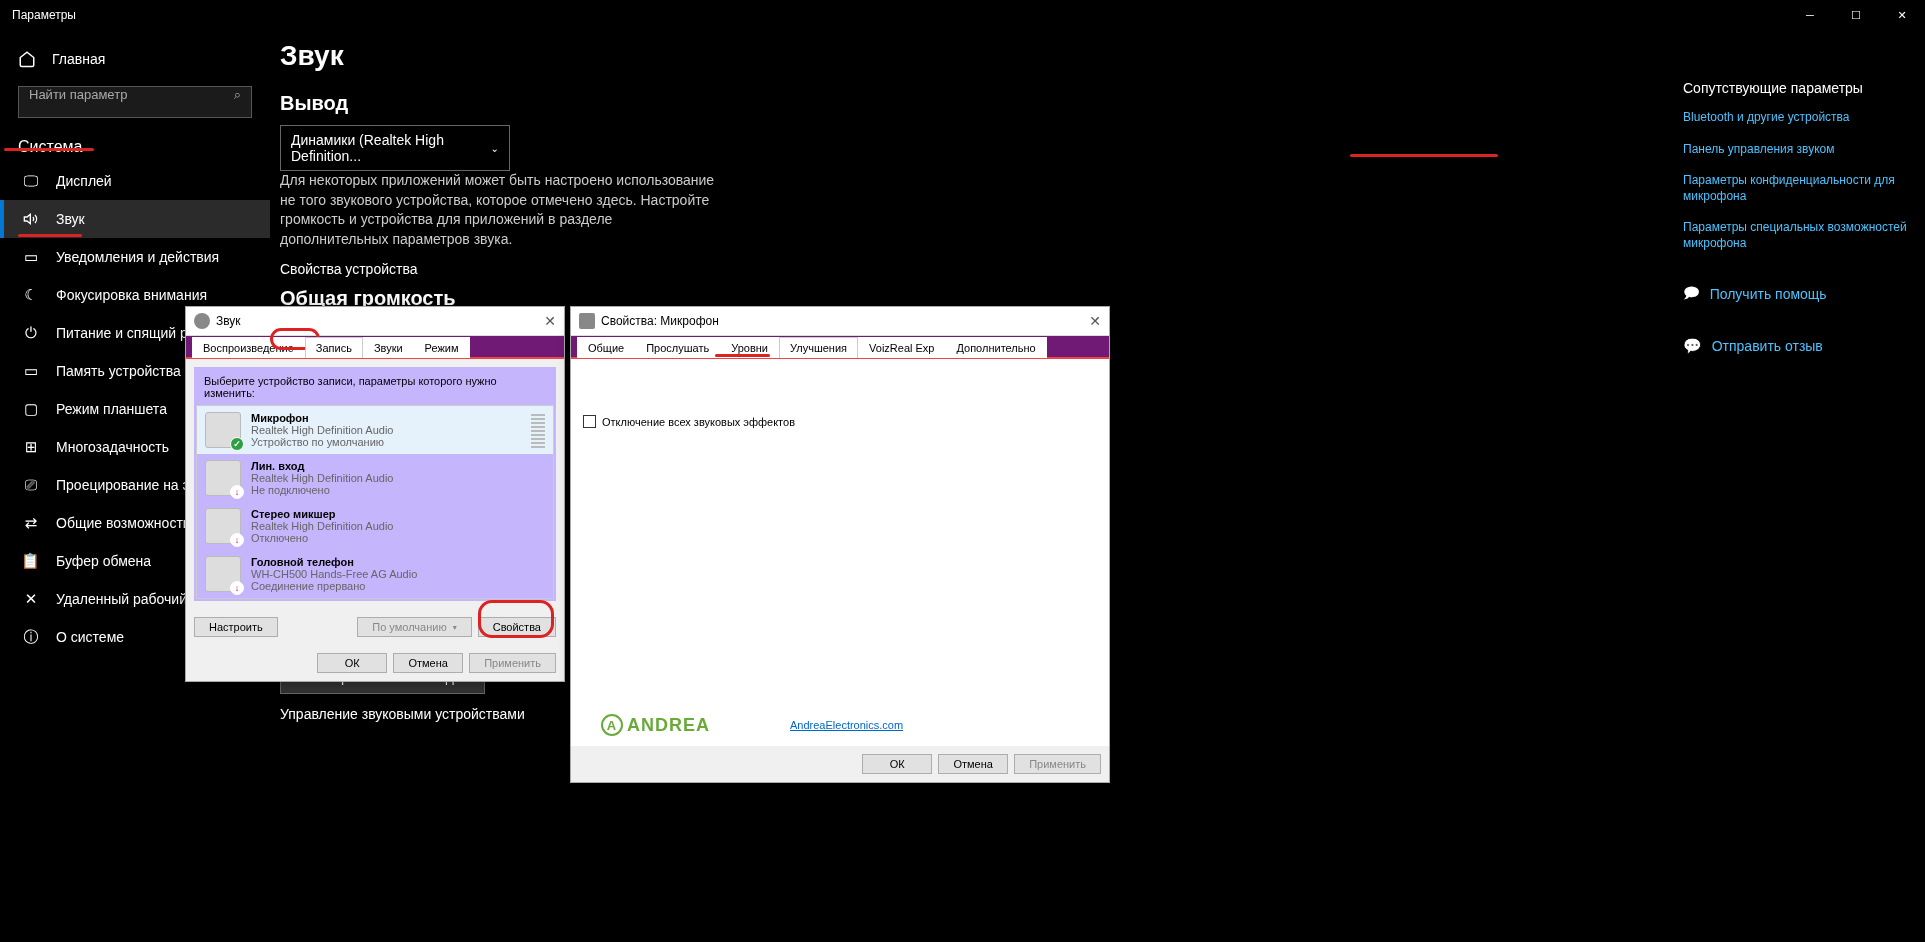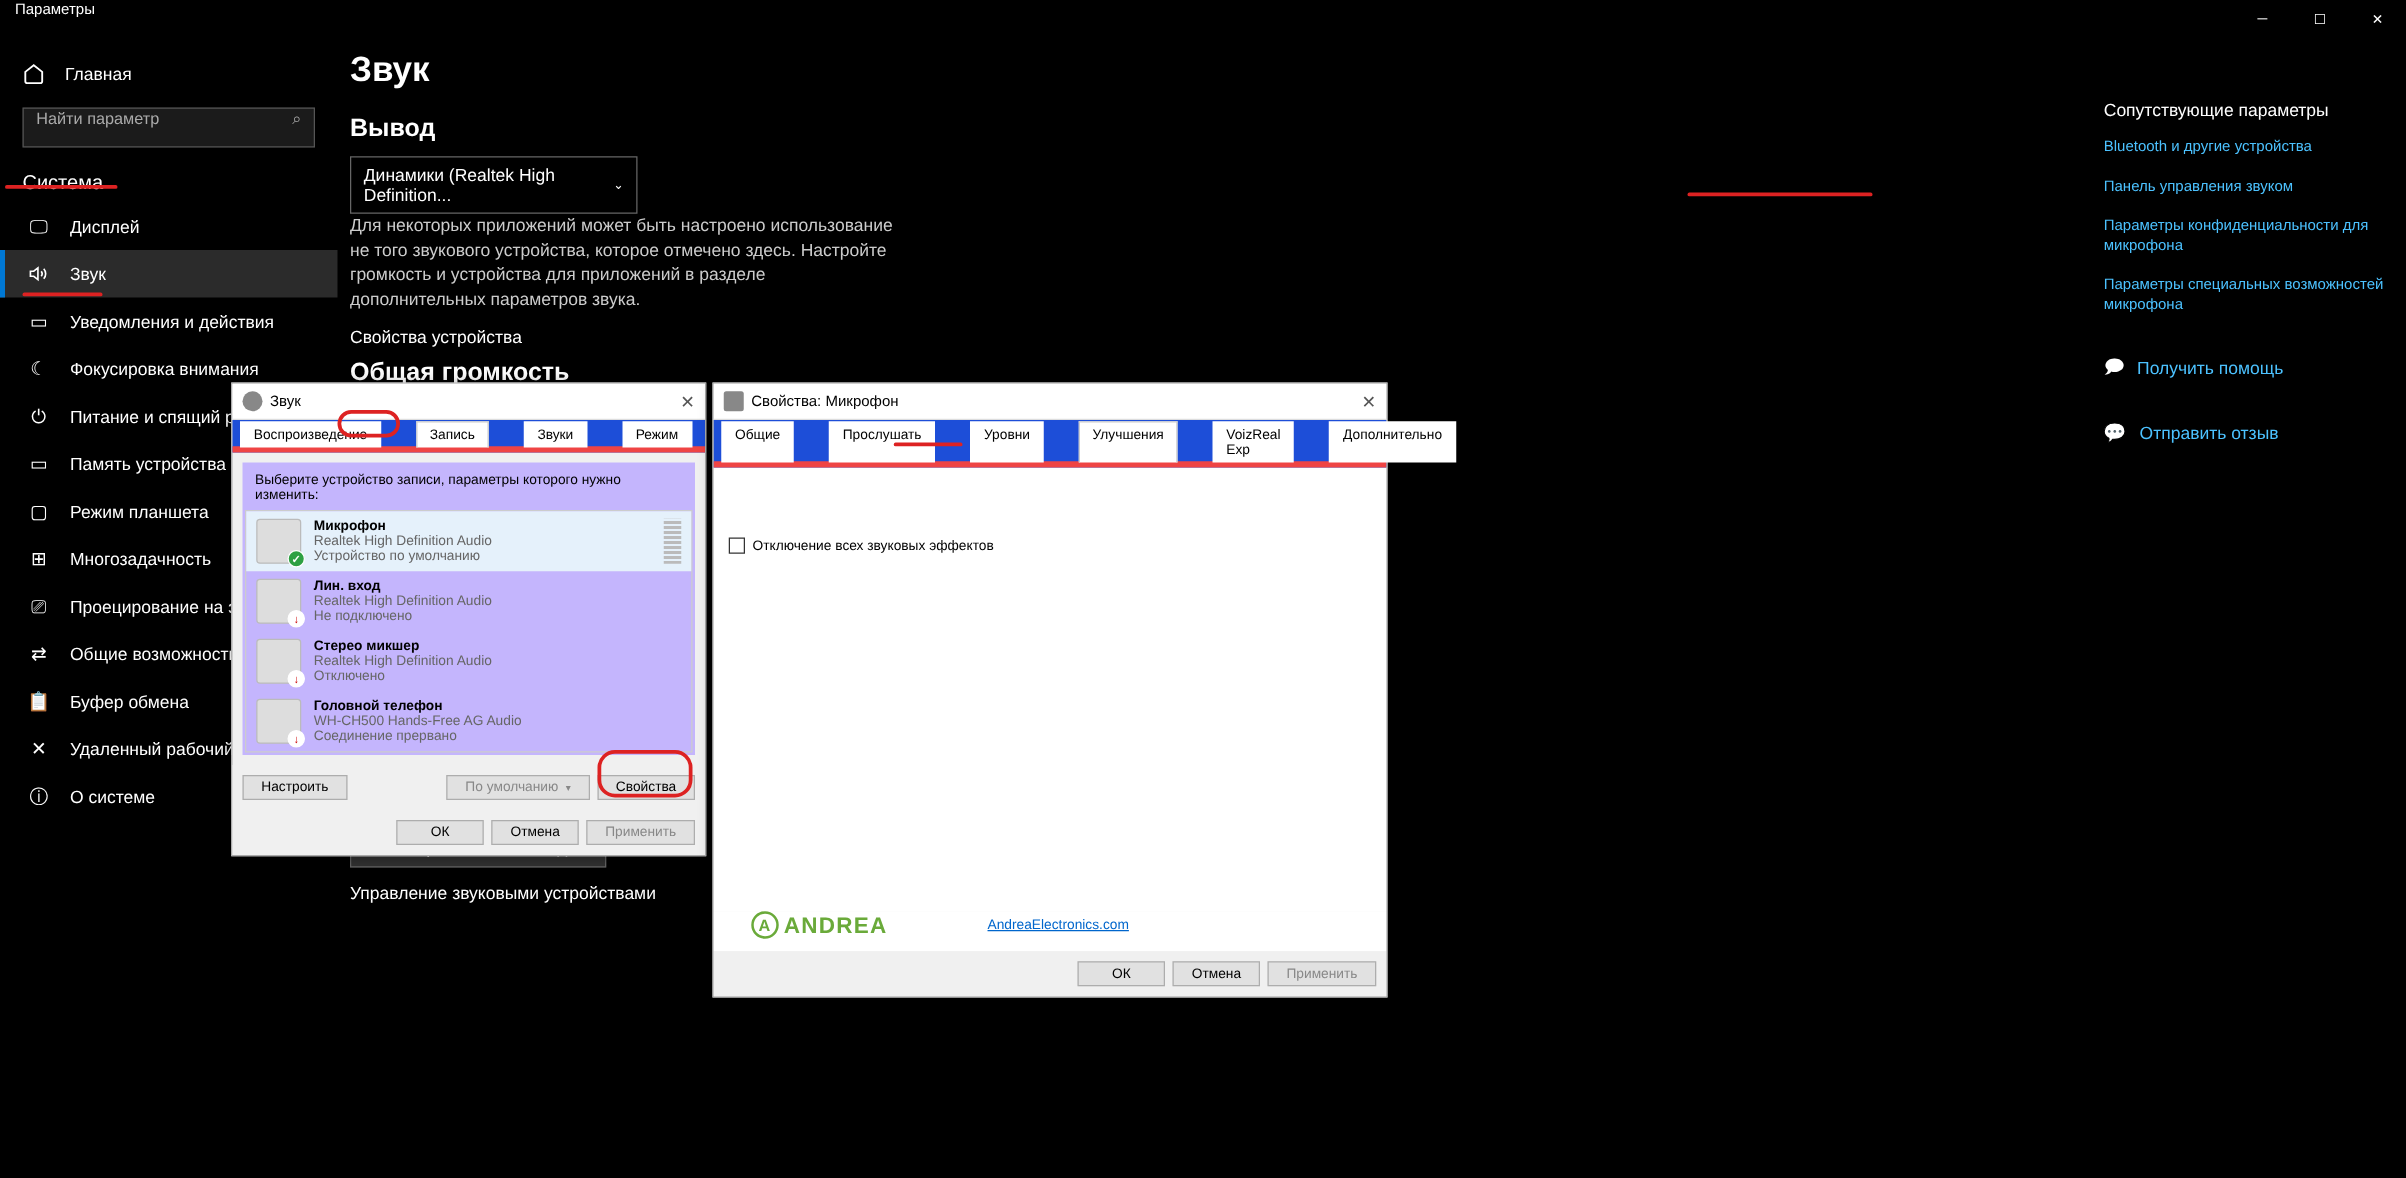--- a/index.html
+++ b/index.html
@@ -1,20 +1,20 @@
 <!DOCTYPE html>
 <html><head>
 <meta charset="utf-8">
 <style>
 * { box-sizing: border-box; margin: 0; padding: 0; font-family: "Segoe UI", Tahoma, sans-serif; }
 body { background: #000; color: #fff; overflow: hidden; width: 1925px; height: 942px; position: relative; }
 
 
 .settings-window { width: 100%; height: 100%; background: #000; position: relative; }
-.titlebar { height: 30px; display: flex; padding: 0 12px; font-size: 12px; }
+.titlebar { height: 30px; display: flex; align-items: center; padding: 0 12px; font-size: 12px; }
 .titlebar .caption { color: #fff; }
 .titlebar .win-controls { position: absolute; right: 0; top: 0; display: flex; }
 .titlebar .win-controls div { width: 46px; height: 30px; display: flex; align-items: center; justify-content: center; color: #fff; font-size: 11px; }
 
 .sidebar { position: absolute; left: 0; top: 30px; width: 270px; height: calc(100% - 30px); background: #000; padding-top: 10px; }
 .home-item { display: flex; align-items: center; padding: 10px 18px; font-size: 14px; }
 .home-item .icon { margin-right: 16px; width: 18px; height: 18px; }
 .search-box { margin: 8px 18px 14px 18px; border: 1px solid #555; background: #1b1b1b; height: 32px; display: flex; padding: 0 10px; font-size: 13px; color: #aaa; }
 .search-box .sicon { margin-left: auto; font-size: 13px; color: #aaa; }
 
@@ -39,21 +39,21 @@
 .r-title { font-size: 14px; color: #fff; margin-bottom: 14px; }
 .r-link { color: #4cc2ff; font-size: 12px; display: block; margin-bottom: 16px; text-decoration: none; line-height: 1.3; }
 .r-help { display: flex; align-items: center; color: #4cc2ff; font-size: 14px; margin-top: 30px; margin-bottom: 12px; }
 .r-help .icon { margin-right: 10px; font-size: 15px; color: #fff; }
 
 
 .dialog { position: absolute; background: #f0f0f0; color: #000; border: 1px solid #aaa; box-shadow: 2px 2px 12px rgba(0,0,0,.4); font-size: 12px; }
 .dialog .dlg-title { background: #fff; padding: 6px 8px; display: flex; align-items: center; border-bottom: 1px solid #ddd; }
 .dialog .dlg-title .dicon { width: 16px; height: 16px; margin-right: 6px; background: #888; border-radius: 50%; }
 .dialog .dlg-title .close { margin-left: auto; font-size: 14px; color: #555; }
-.tabstrip { display: flex; background: #1d4ed8; padding: 0 6px; border-bottom: 5px solid #ef4444; position: relative; gap: 28px; }
+.tabstrip { display: flex; background: #701a75; padding: 0 6px; border-bottom: 2px solid #ef4444; position: relative; }
 .tabstrip .tab { padding: 4px 10px; font-size: 11px; border: 1px solid transparent; border-bottom: none; position: relative; top: 1px; background: #fff; }
 .tabstrip .tab.active { border-color: #ccc; background: #fff; z-index: 2; }
 
 .dlg-body { background: #c4b5fd; margin: 8px; padding: 2px; }
 .instr { padding: 6px 8px; font-size: 11px; }
 .dev-list { border: 1px solid #ccc; }
 .dev-item { display: flex; padding: 6px 8px; align-items: flex-start; }
 .dev-item.selected { background: #e5f1fb; }
 .dev-item .dimg { width: 36px; height: 36px; margin-right: 10px; background: #ddd; border: 1px solid #bbb; position: relative; flex-shrink: 0; border-radius: 3px; }
 .dev-item .dimg .badge { position: absolute; right: -4px; bottom: -4px; width: 14px; height: 14px; border-radius: 50%; border: 1px solid #fff; display: flex; align-items: center; justify-content: center; font-size: 9px; font-weight: bold; }

